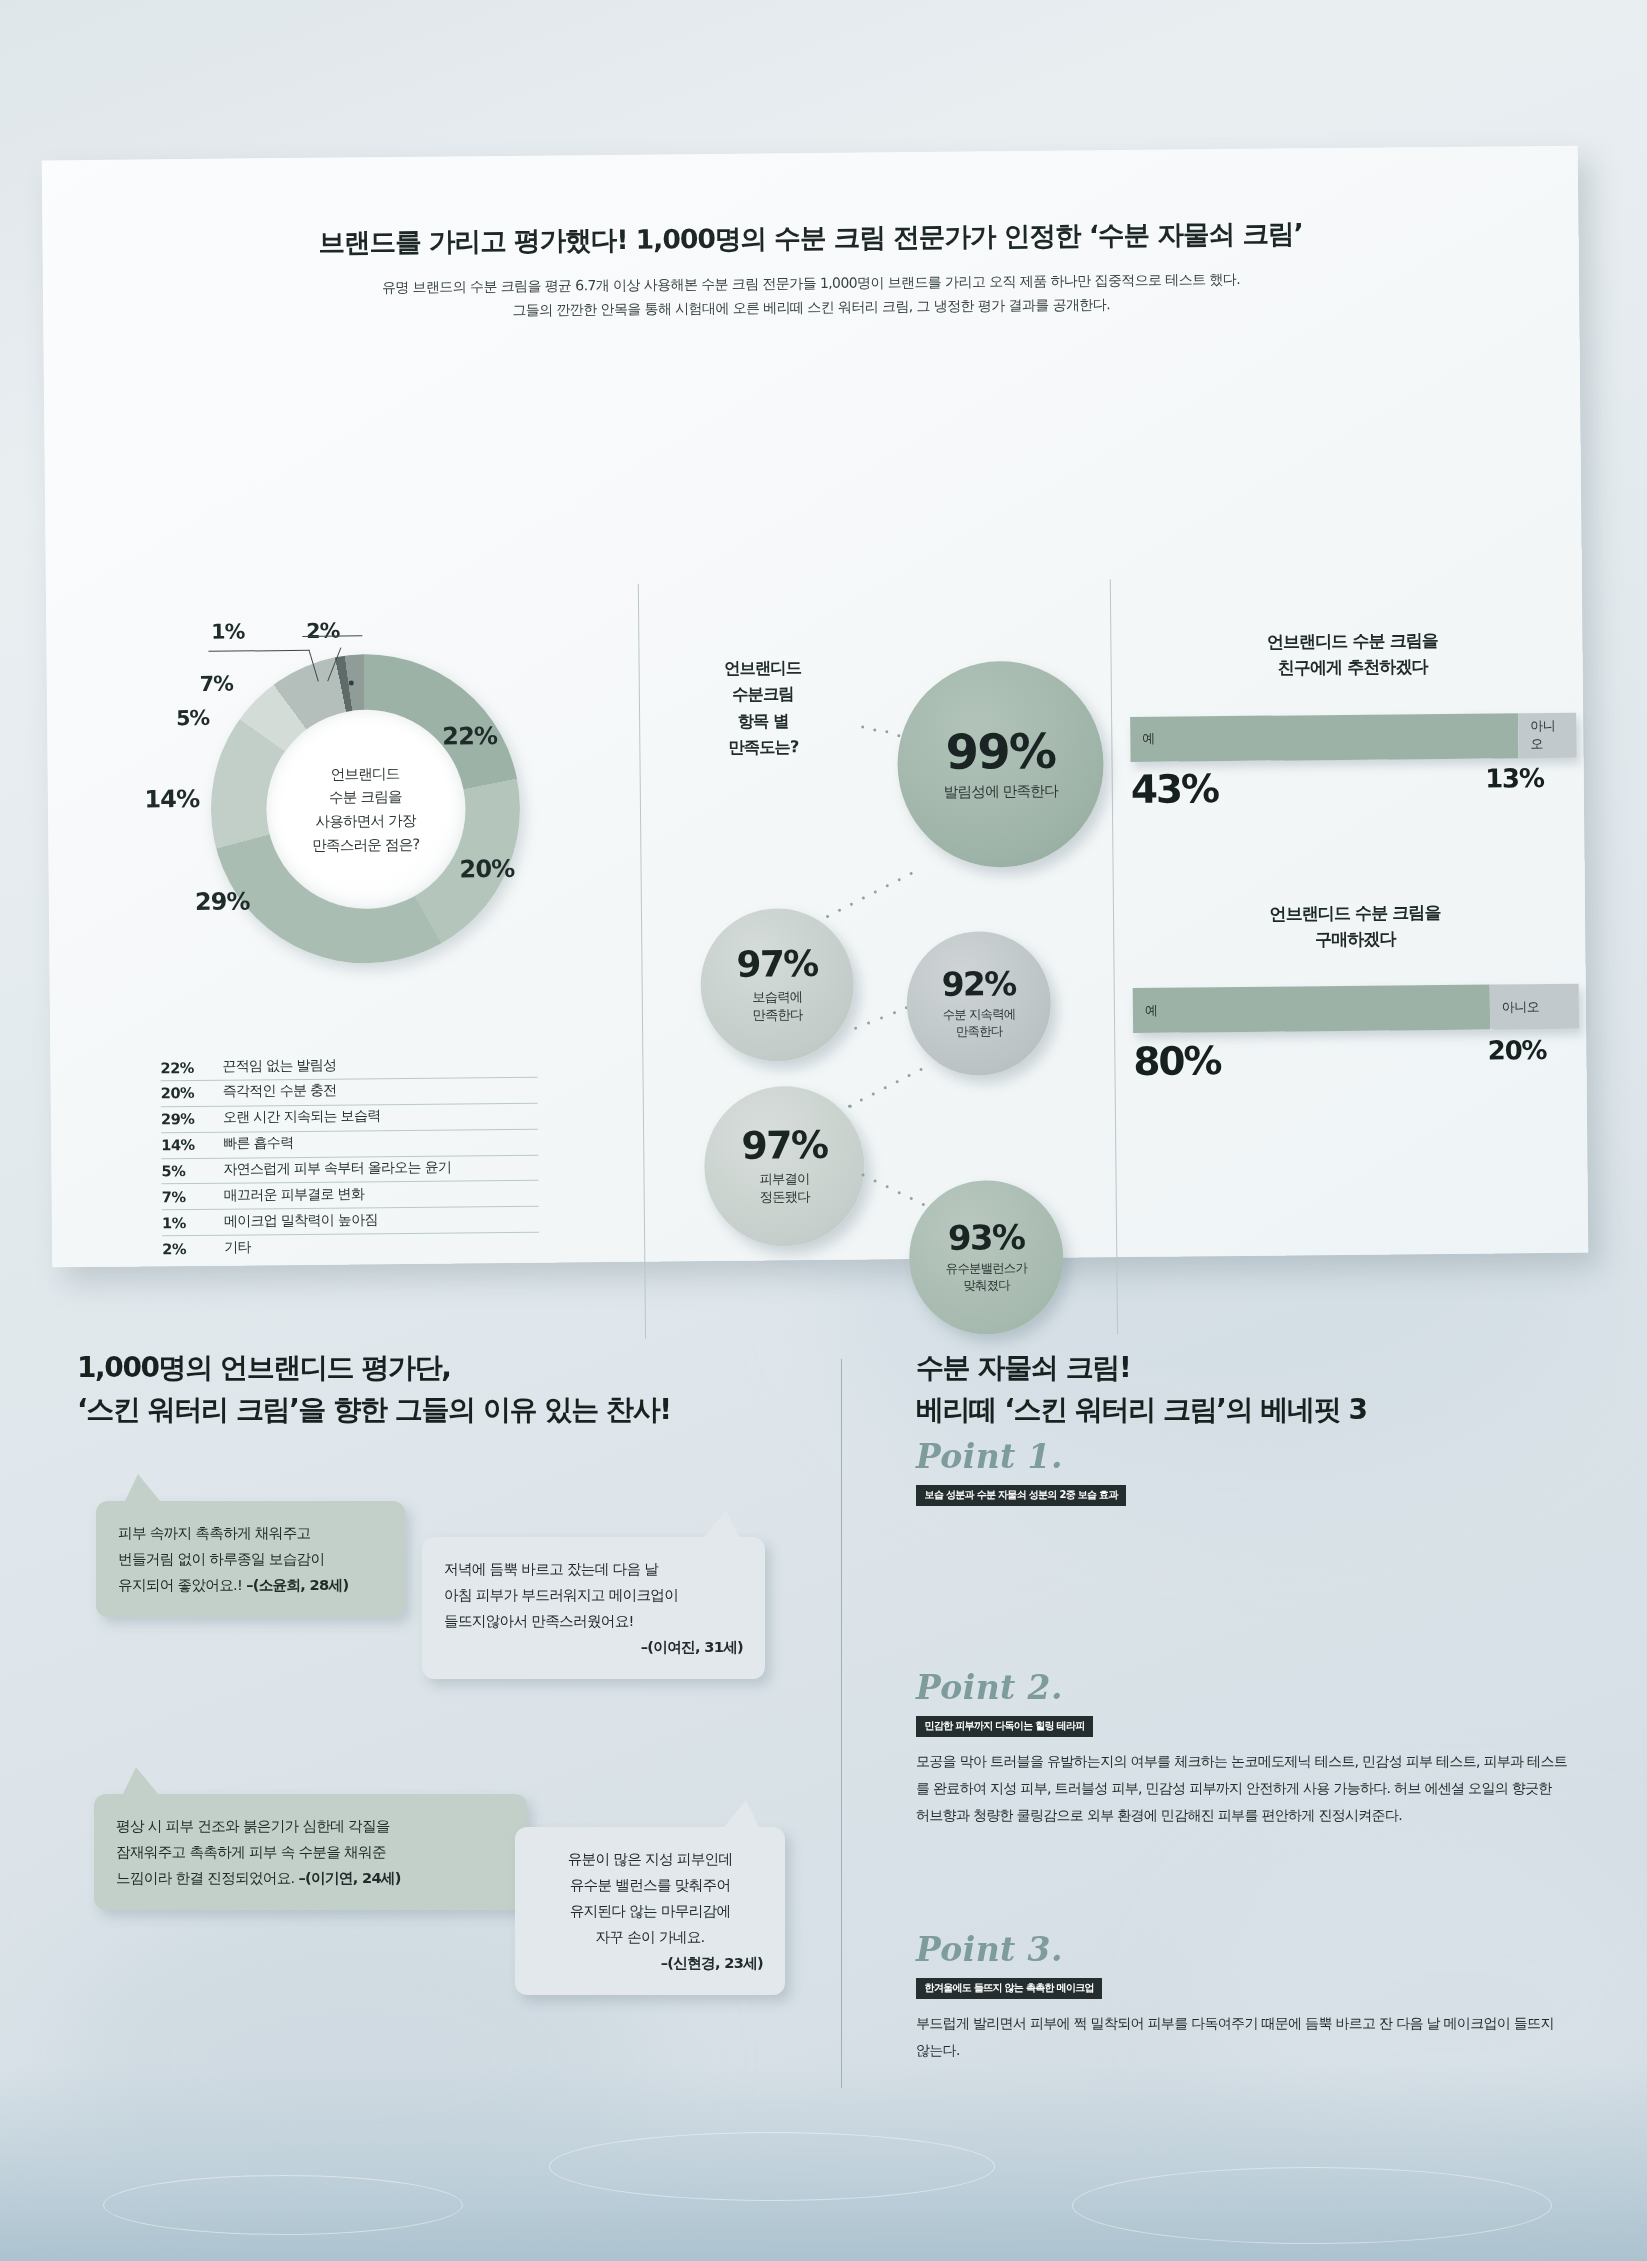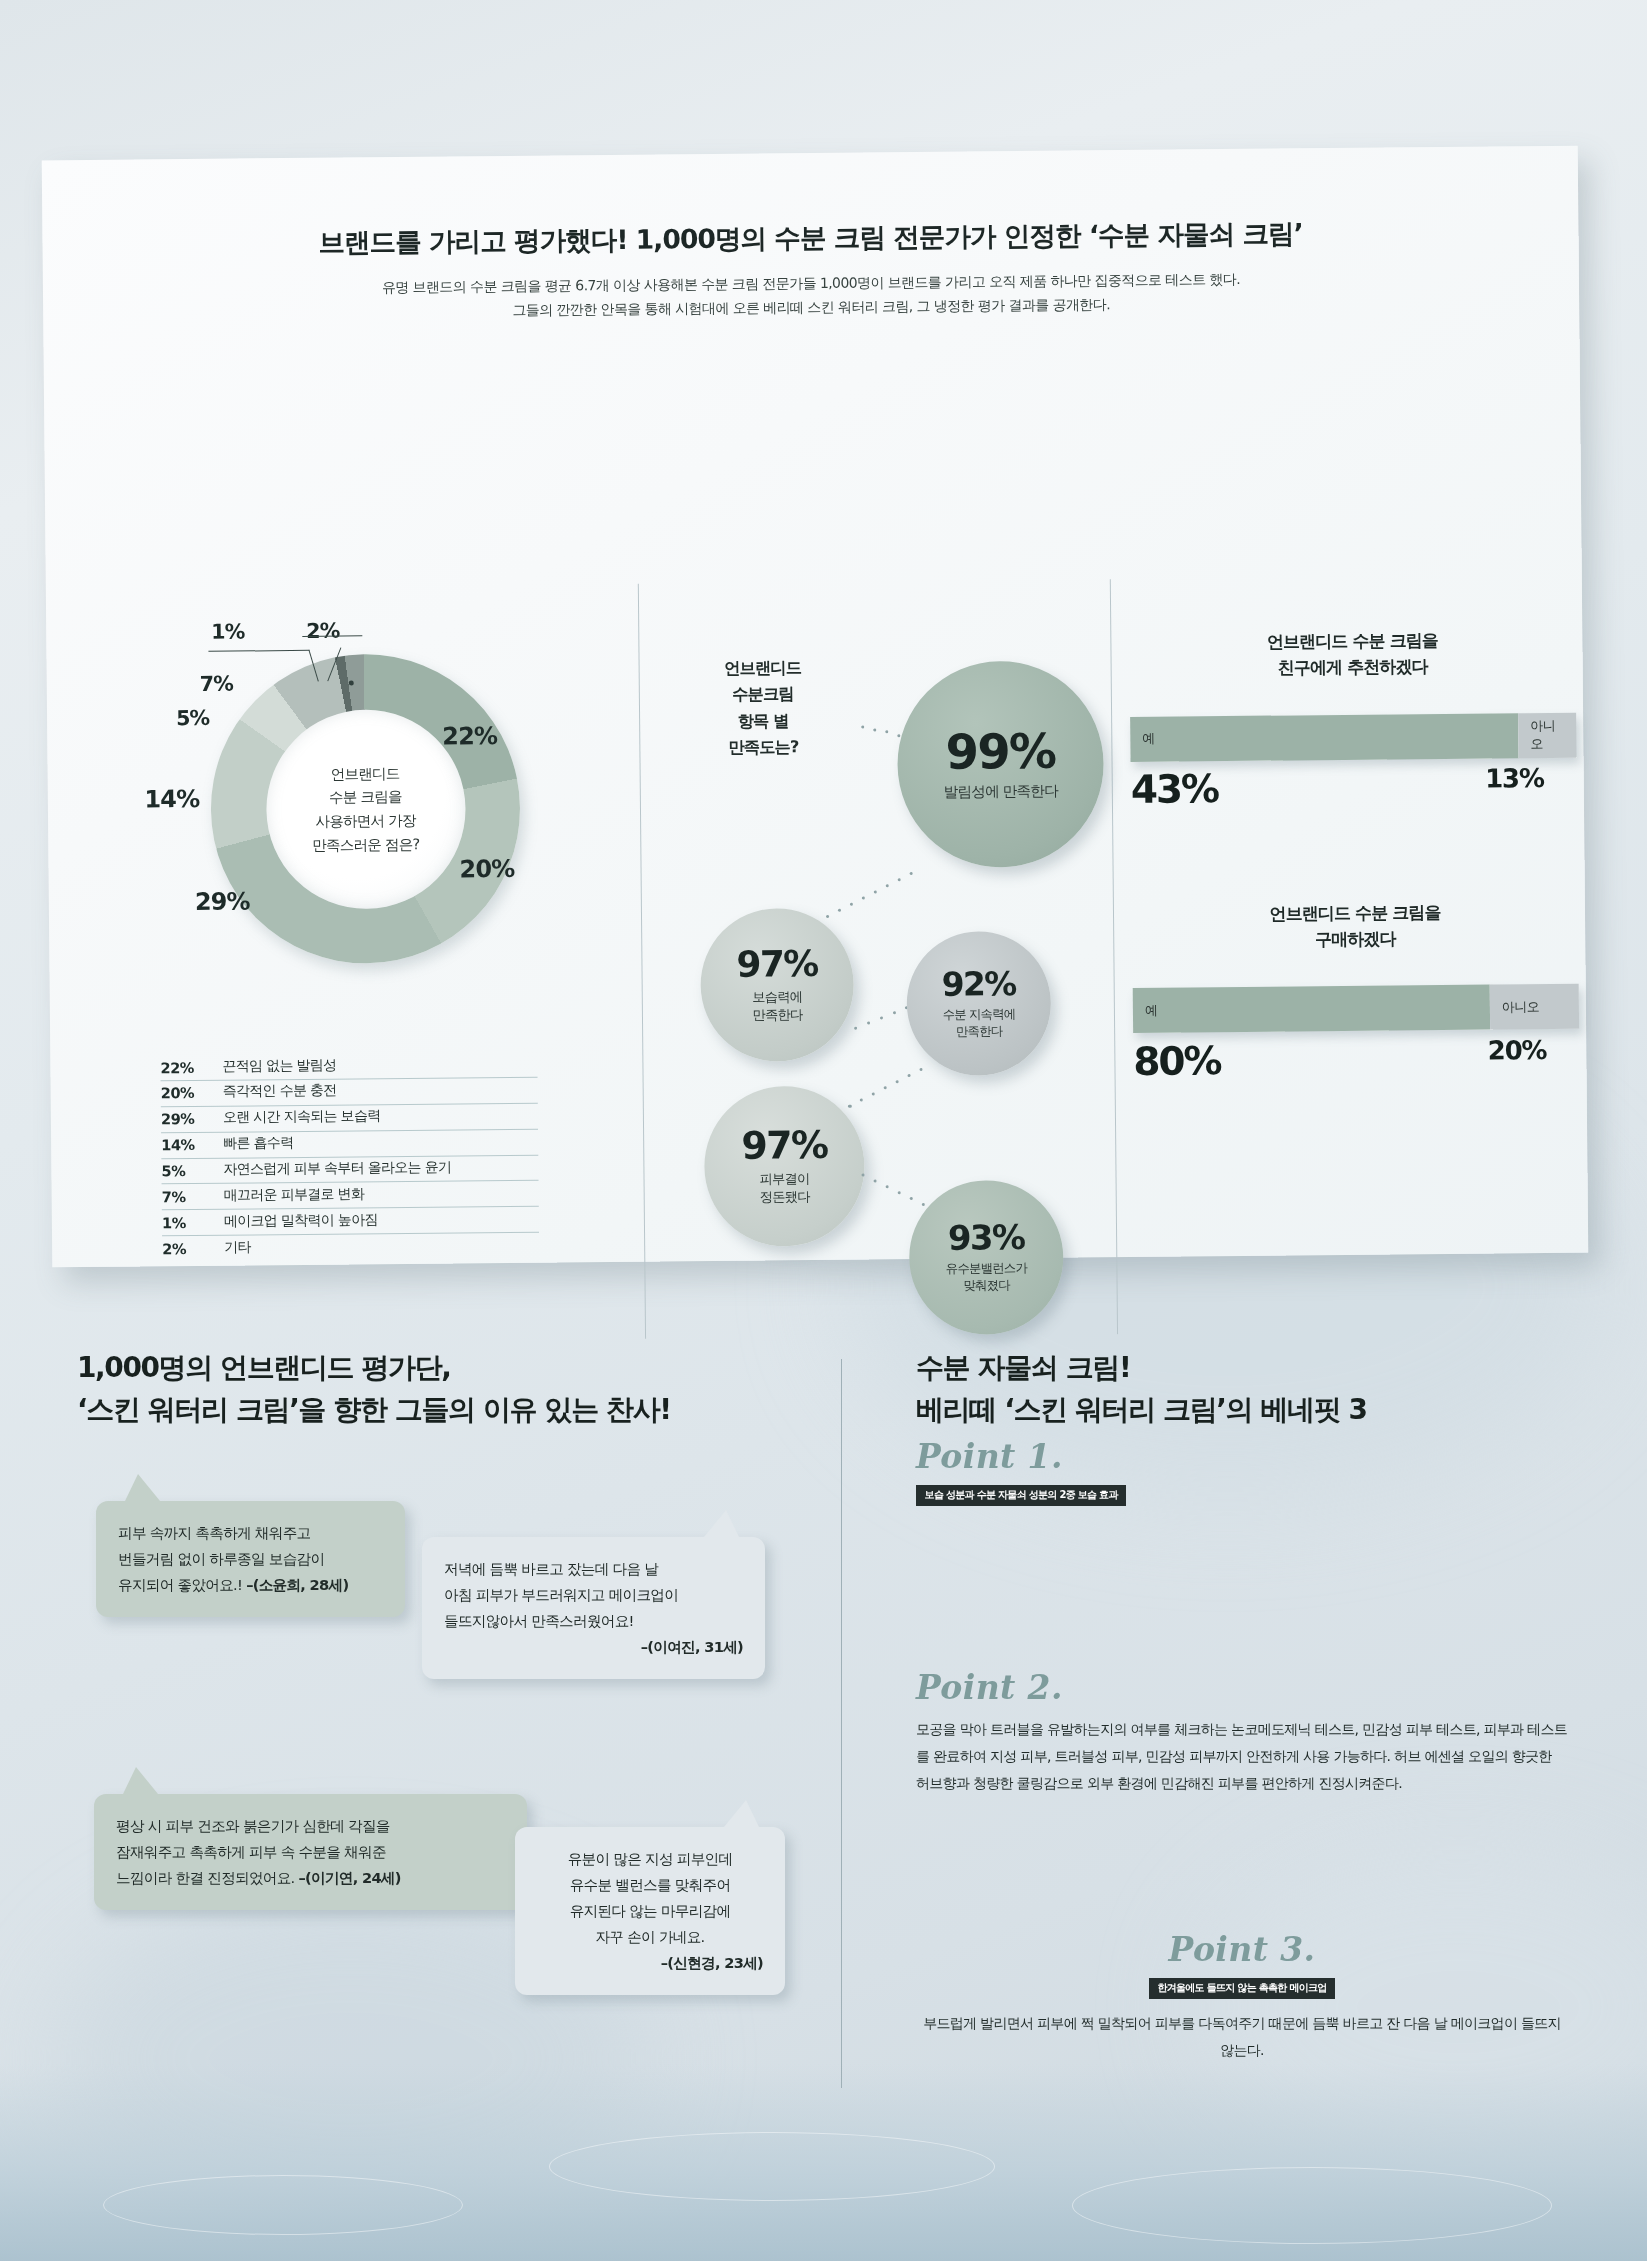--- a/index.html
+++ b/index.html
@@ -158,21 +158,21 @@
     color:#7e9c9c; letter-spacing:0.4px; margin-bottom:8.6px;
   }
   .point-tag {
     display:inline-block; background:#252e2e; color:#fff;
     font-size:10px; font-weight:700; letter-spacing:-0.7px;
     padding:3.4px 8.6px 4.3px 8.6px; margin-bottom:10.3px;
   }
   .point-body { font-size:14px; line-height:1.95; letter-spacing:-0.7px; color:#1f2a28; }
   .p1 { top:99px; }
   .p2 { top:330px; }
-  .p3 { top:592px;text-align:center; }
+  .p3 { top:592px; }
 </style>
 </head>
 <body>
 
 <div class="bg-blob b1"></div>
 <div class="bg-blob b2"></div>
 <div class="bg-blob b3"></div>
 <div class="water-bottom"></div>
 <div class="ripple" style="left:103px;bottom:26px;width:360px;height:60px;"></div>
 <div class="ripple" style="left:549px;bottom:60px;width:446px;height:69px;"></div>
@@ -449,20 +449,21 @@
     <span class="line attrib" style="text-align:right;display:block;">–(신현경, 23세)</span>
   </div>
 
   <div class="point p1">
     <div class="point-h">Point 1.</div>
     <div><span class="point-tag">보습 성분과 수분 자물쇠 성분의 2중 보습 효과</span></div>
   </div>
 
   <div class="point p2">
     <div class="point-h">Point 2.</div>
+    <div><span class="point-tag">민감한 피부까지 다독이는 힐링 테라피</span></div>
     <div class="point-body">모공을 막아 트러블을 유발하는지의 여부를 체크하는 논코메도제닉 테스트, 민감성 피부 테스트, 피부과 테스트를 완료하여 지성 피부, 트러블성 피부, 민감성 피부까지 안전하게 사용 가능하다. 허브 에센셜 오일의 향긋한 허브향과 청량한 쿨링감으로 외부 환경에 민감해진 피부를 편안하게 진정시켜준다.</div>
   </div>
 
   <div class="point p3">
     <div class="point-h">Point 3.</div>
     <div><span class="point-tag">한겨울에도 들뜨지 않는 촉촉한 메이크업</span></div>
     <div class="point-body">부드럽게 발리면서 피부에 쩍 밀착되어 피부를 다독여주기 때문에 듬뿍 바르고 잔 다음 날 메이크업이 들뜨지 않는다.</div>
   </div>
 </div>
 

